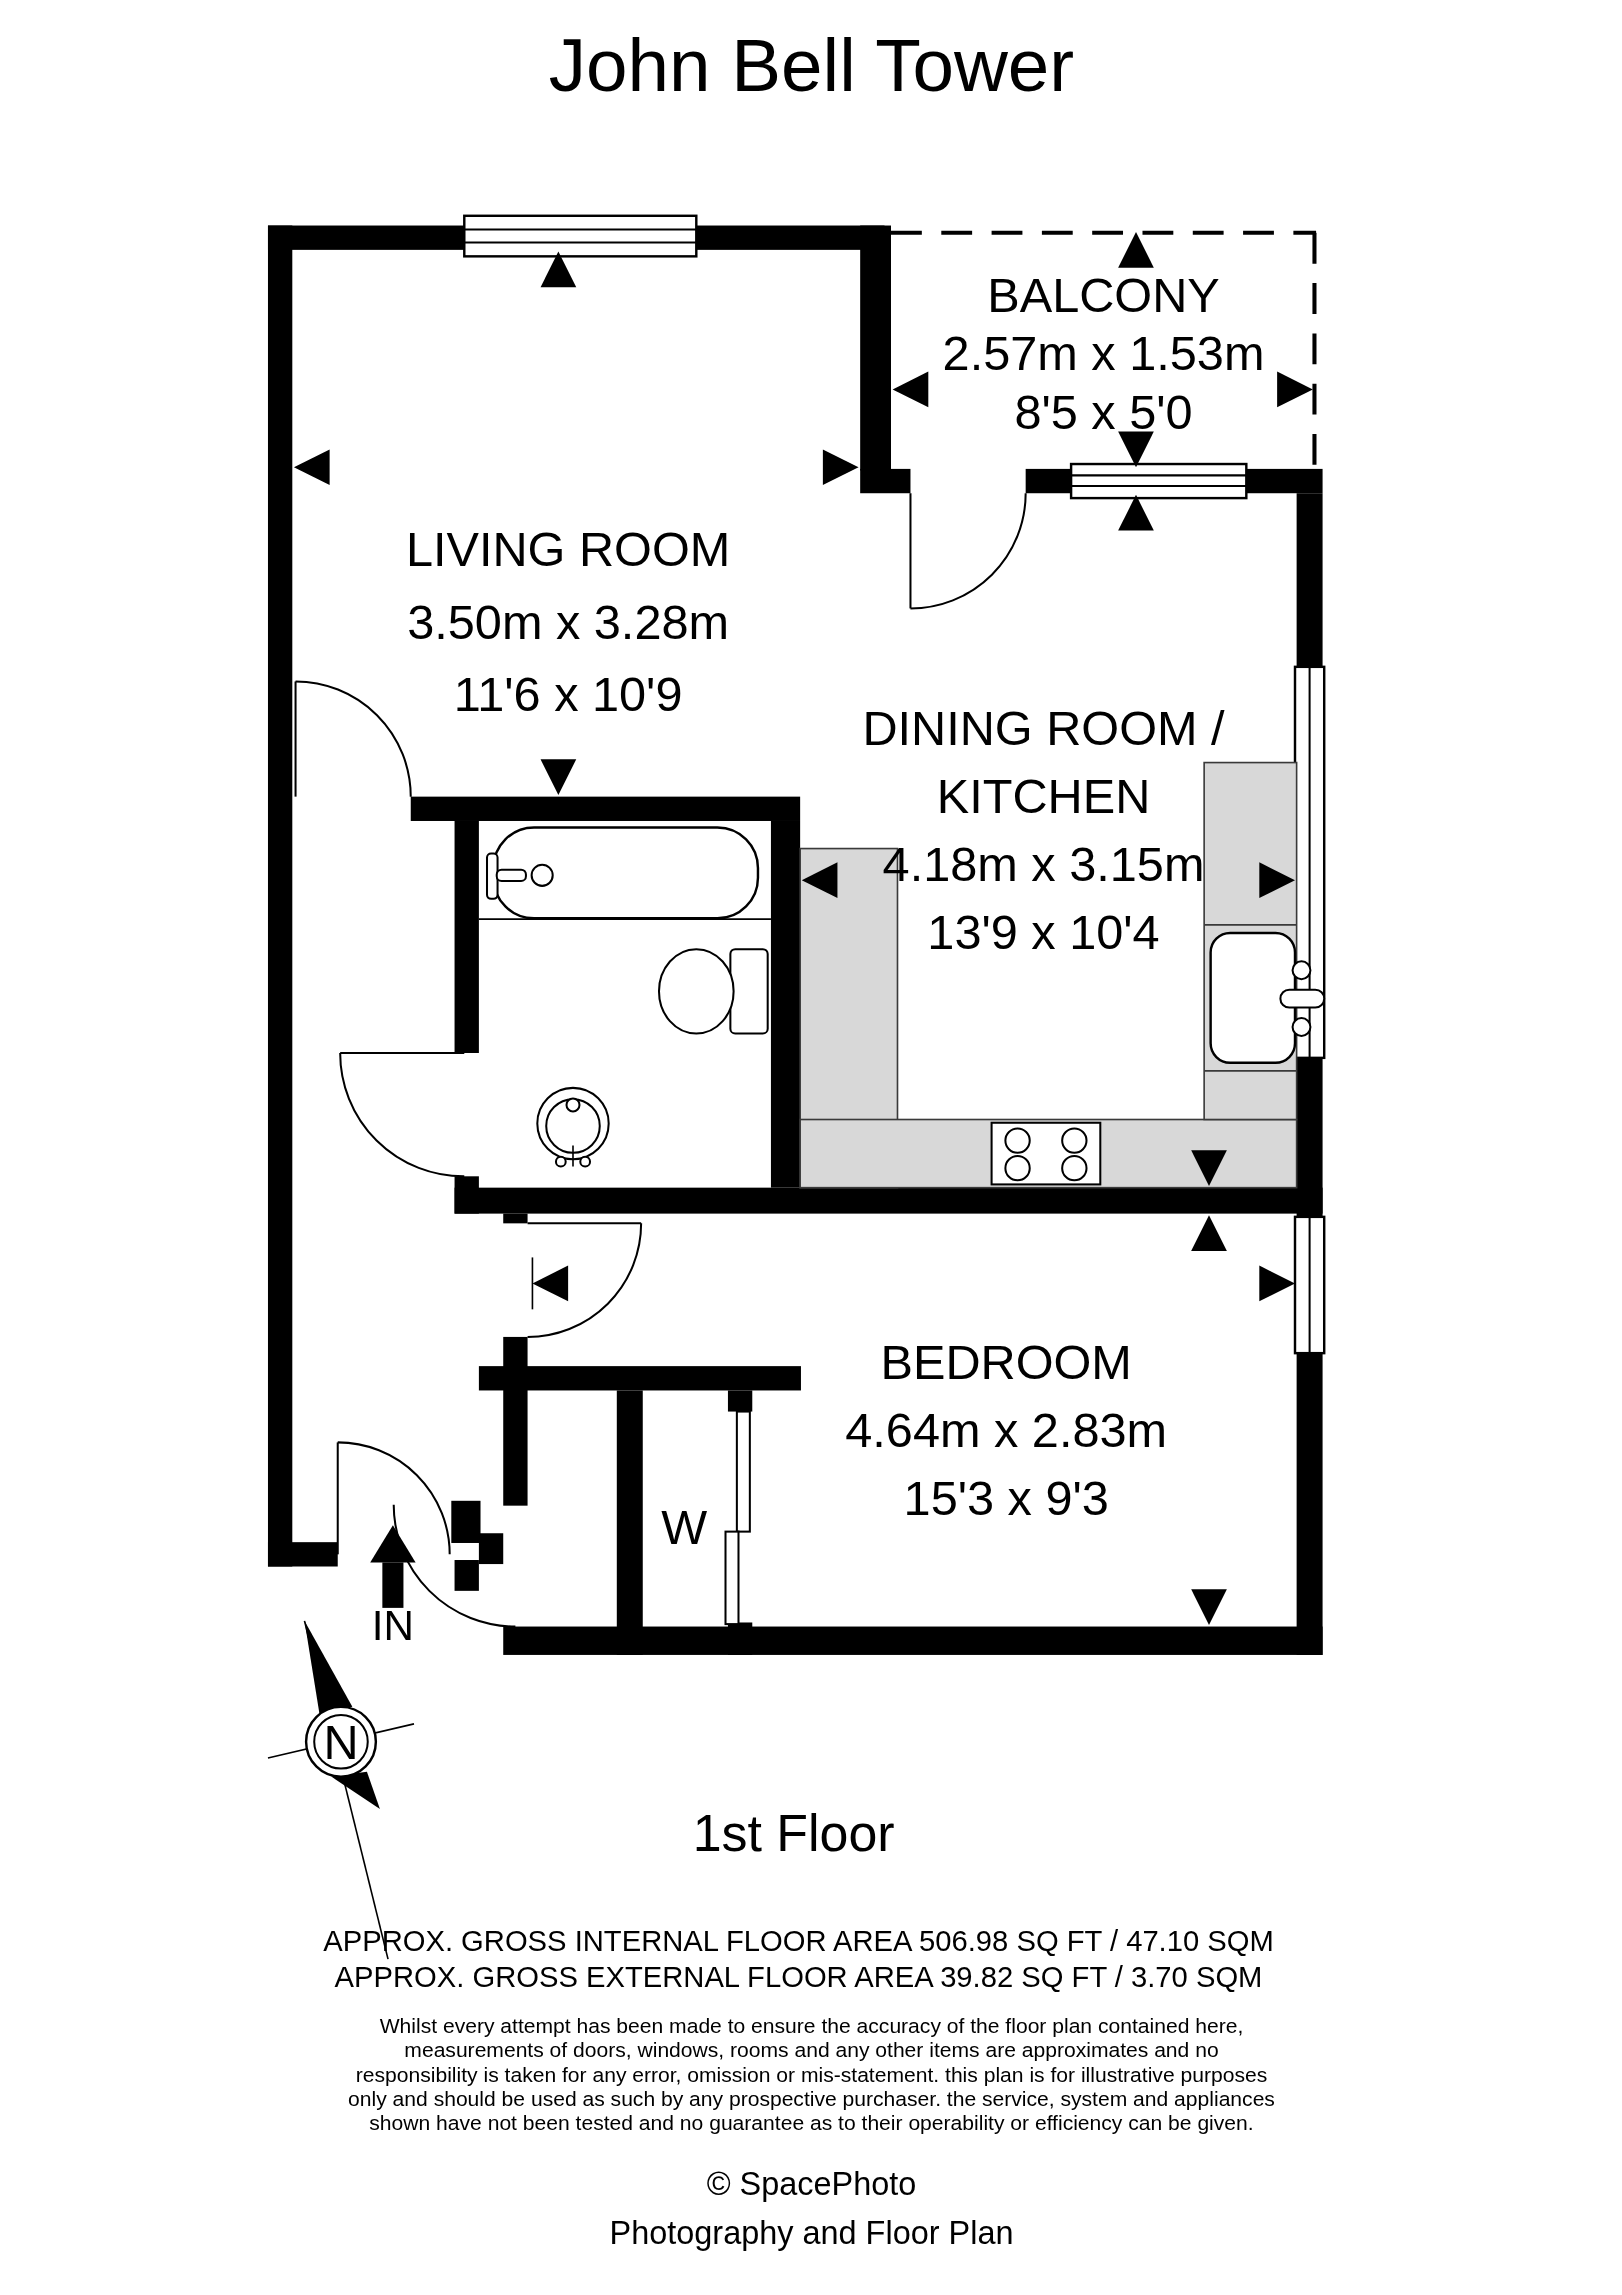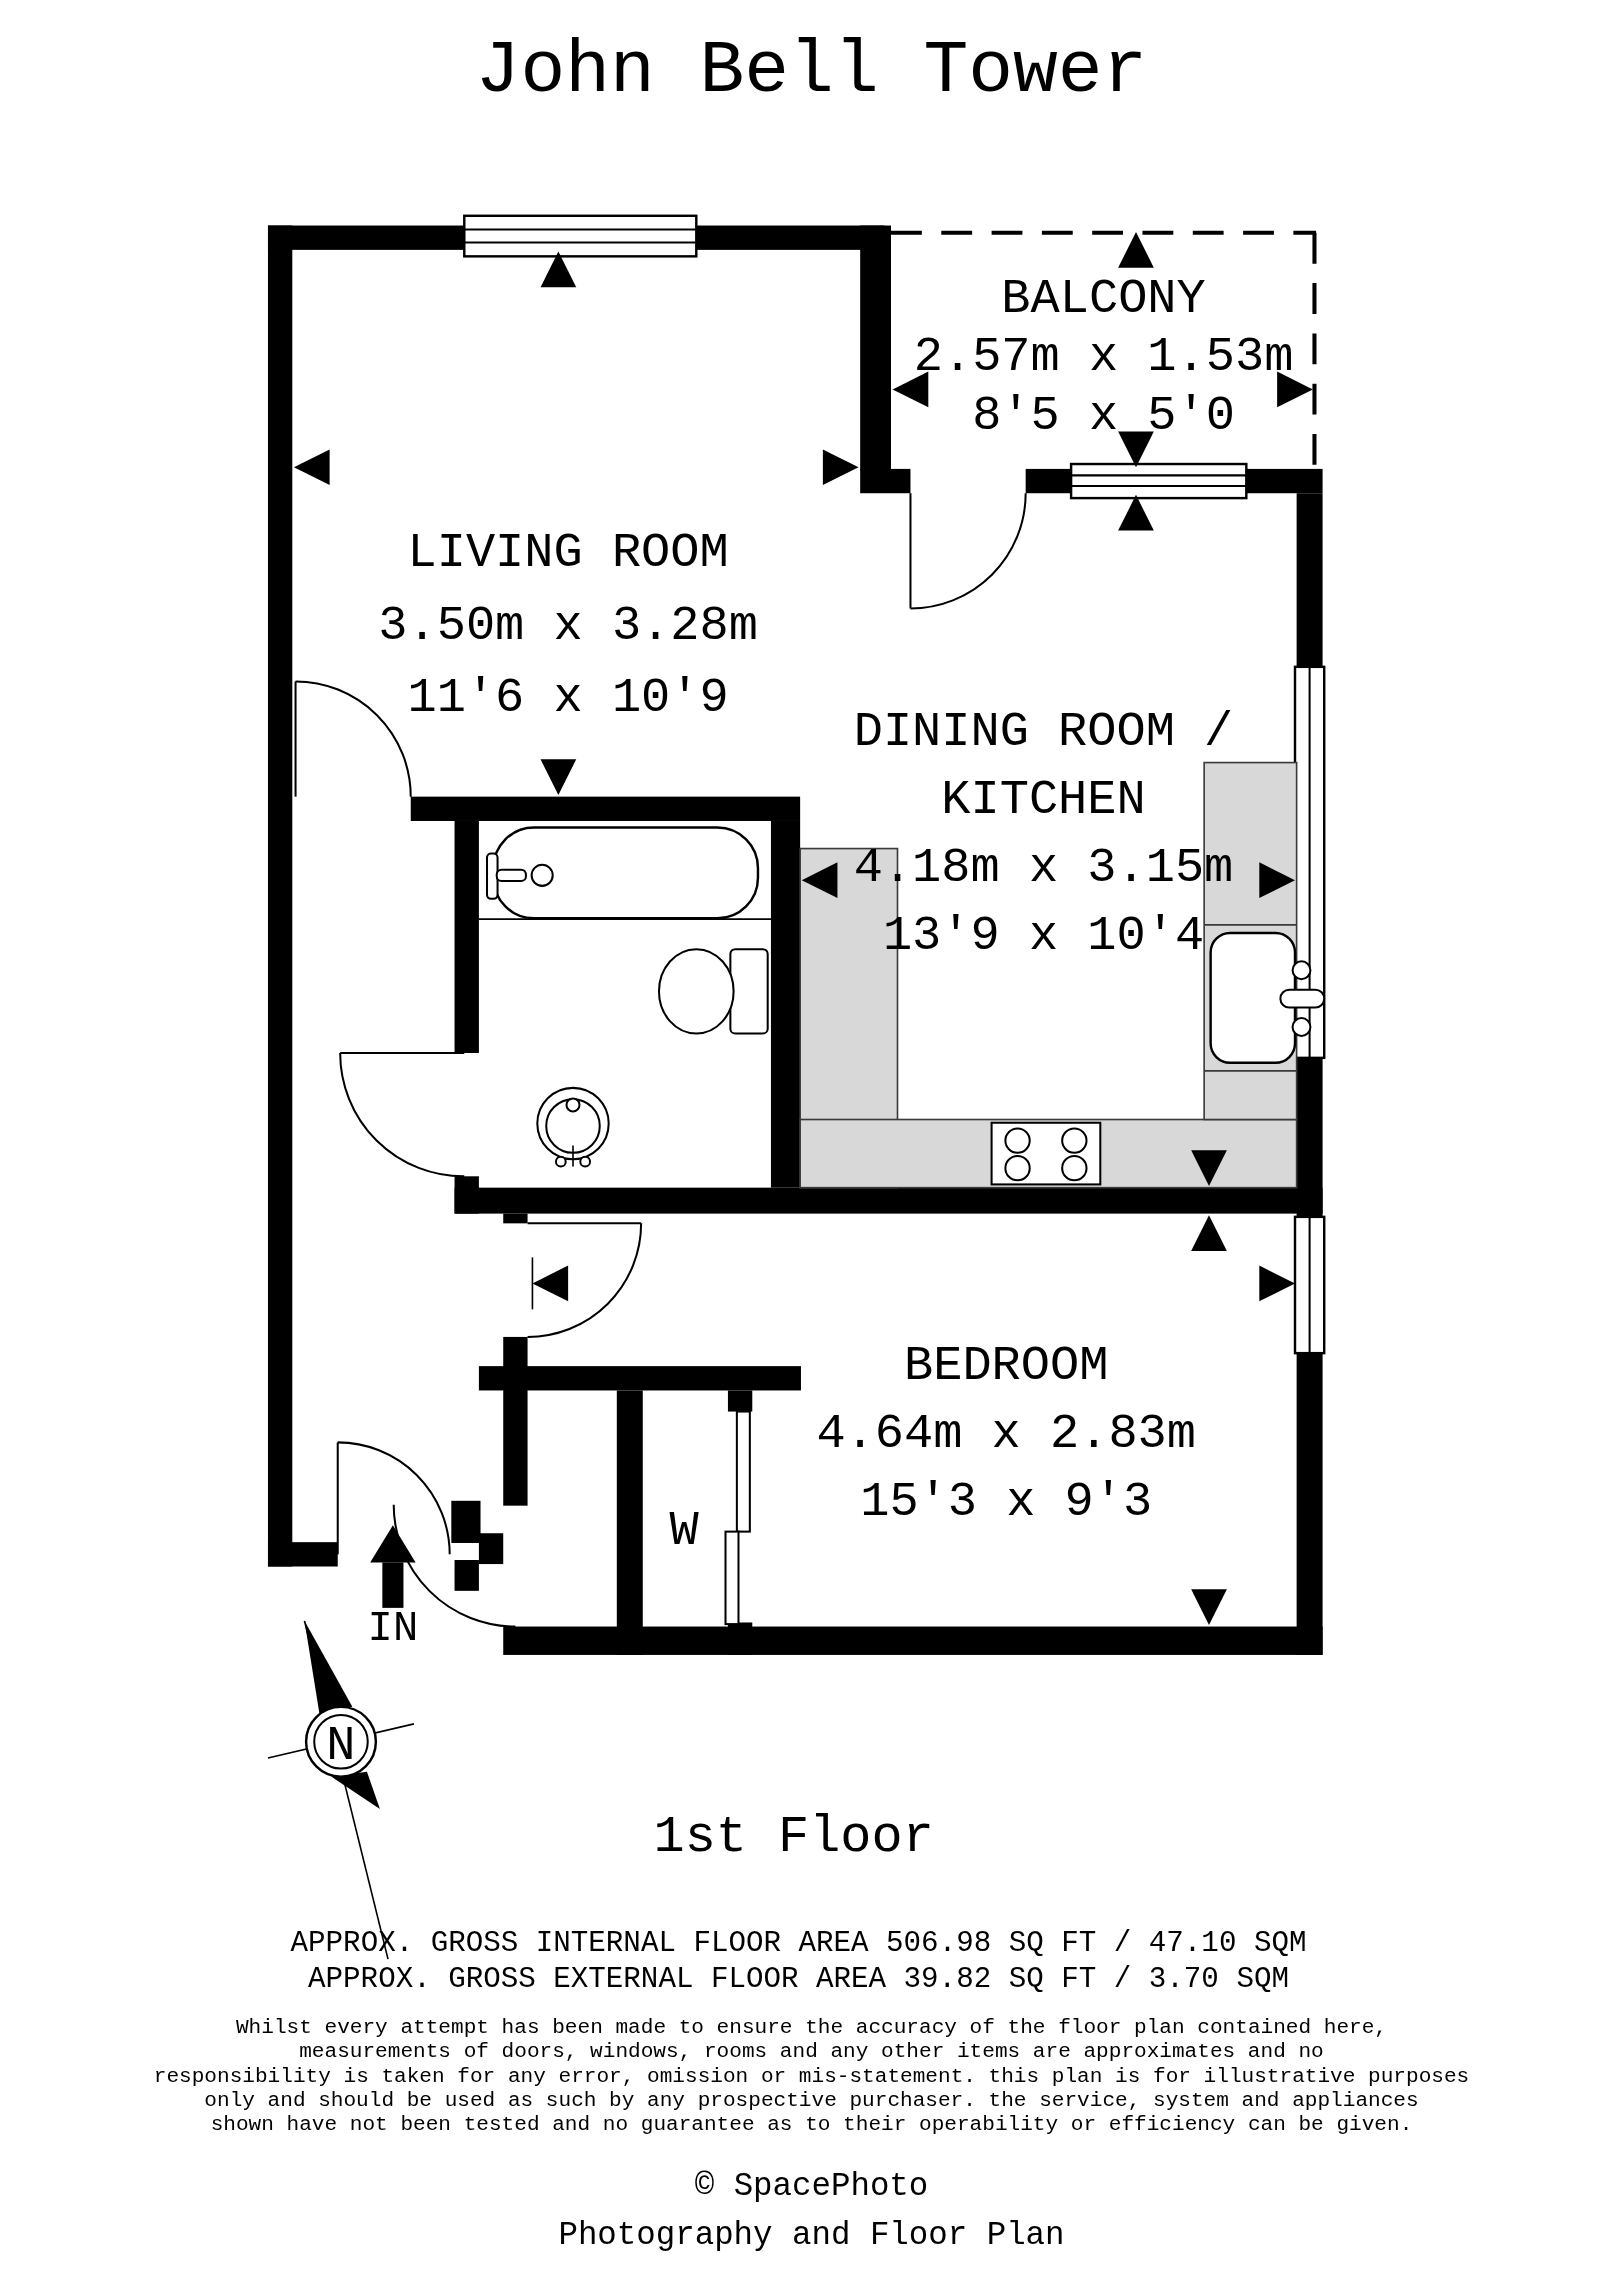--- a/index.html
+++ b/index.html
@@ -1,16 +1,16 @@
 <!DOCTYPE html>
 <html style="font-size:13px"><head>
 <meta charset="utf-8">
 <style>
   html,body{margin:0;padding:0;background:#fff;}
-  .page{width:1623px;height:2295px;background:#fff;position:relative;font-family:Liberation Mono, monospace;}
+  .page{width:1623px;height:2295px;background:#fff;position:relative;font-family:Liberation Sans, sans-serif;}
   svg{display:block;}
   .wall{fill:#000;stroke:none;}
   .win{fill:#fff;stroke:#000;stroke-width:3;}
   .winline{stroke:#000;stroke-width:2.5;fill:none;}
   .dash{stroke:#000;stroke-width:5;fill:none;stroke-dasharray:38 24;}
   .fix{fill:#fff;stroke:#000;stroke-width:3;}
   .fix2{fill:#fff;stroke:#000;stroke-width:2.5;}
   .thin{stroke:#000;stroke-width:2;fill:none;}
   .door{stroke:#000;stroke-width:2.5;fill:none;}
   .arrow{fill:#000;stroke:none;}

